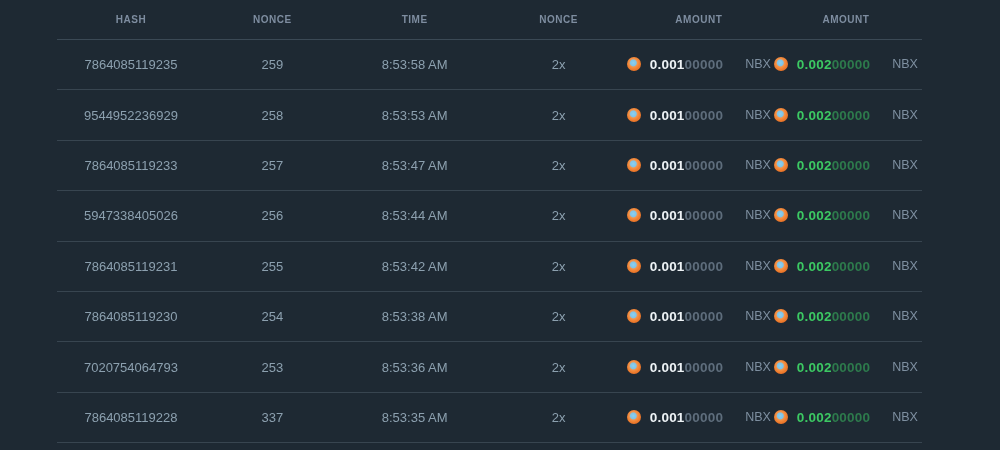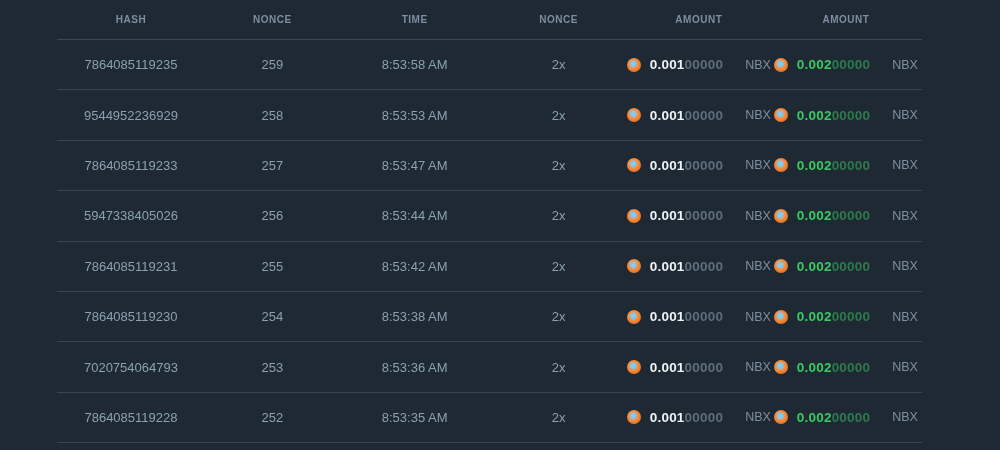--- a/index.html
+++ b/index.html
@@ -45,21 +45,20 @@
     font-size: 13px;
     color: #8ca0af;
     text-align: center;
     vertical-align: middle;
     border-bottom: 1px solid rgba(148, 170, 188, 0.22);
     padding: 0;
     white-space: nowrap;
   }
   .money {
     display: flex;
-    align-items: center;
     justify-content: center;
   }
   .coin {
     display: inline-block;
     width: 14px;
     height: 14px;
     border-radius: 50%;
     background: radial-gradient(circle at 45% 42%,
       #8ecfee 0%, #7fc4e8 26%, #f4944a 36%, #ee7d2e 58%, #e05f1d 100%);
     margin-right: 9px;
@@ -246,21 +245,21 @@
       <div class="money">
         <span class="coin"></span>
         <span class="num"><span class="lead-profit">0.002</span><span class="zeros-profit">00000</span></span>
         <span class="cur">NBX</span>
       </div>
     </td>
   </tr>
 
   <tr>
     <td>7864085119228</td>
-    <td>252</td>
+    <td>337</td>
     <td>8:53:35 AM</td>
     <td>2x</td>
     <td>
       <div class="money">
         <span class="coin"></span>
         <span class="num"><span class="lead-amount">0.001</span><span class="zeros-amount">00000</span></span>
         <span class="cur">NBX</span>
       </div>
     </td>
     <td>

